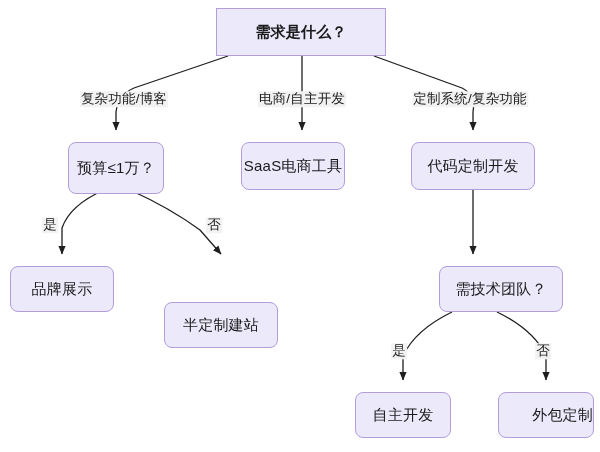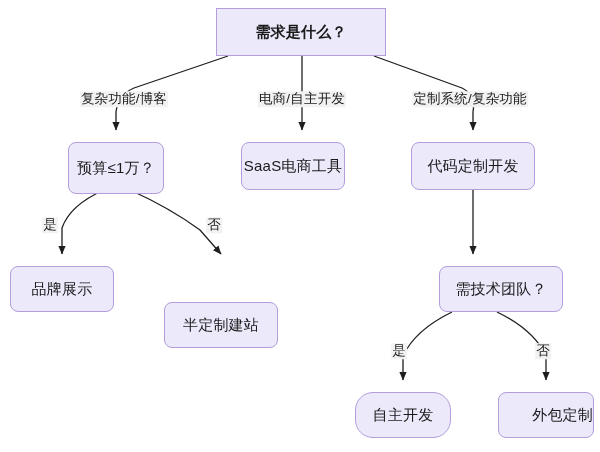--- a/index.html
+++ b/index.html
@@ -107,21 +107,21 @@
   </div>
 
   <div class="node" style="left:164px; top:266px; width:114px; height:46px;margin-top:36px;">
     <span>半定制建站</span>
   </div>
 
   <div class="node" style="left:411px; top:266px; width:124px; height:46px;margin-left:28px;">
     <span>需技术团队？</span>
   </div>
 
-  <div class="node" style="left:355px; top:392px; width:96px; height:46px;border-radius:18px;">
+  <div class="node" style="left:355px; top:392px; width:96px; height:46px;">
     <span>自主开发</span>
   </div>
 
   <div class="node" style="left:498px; top:392px; width:96px; height:46px;justify-content:flex-end;">
     <span>外包定制</span>
   </div>
 
   <div class="edge-label" style="left:124px; top:99px;">复杂功能/博客</div>
 
   <div class="edge-label" style="left:302px; top:99px;">电商/自主开发</div>

